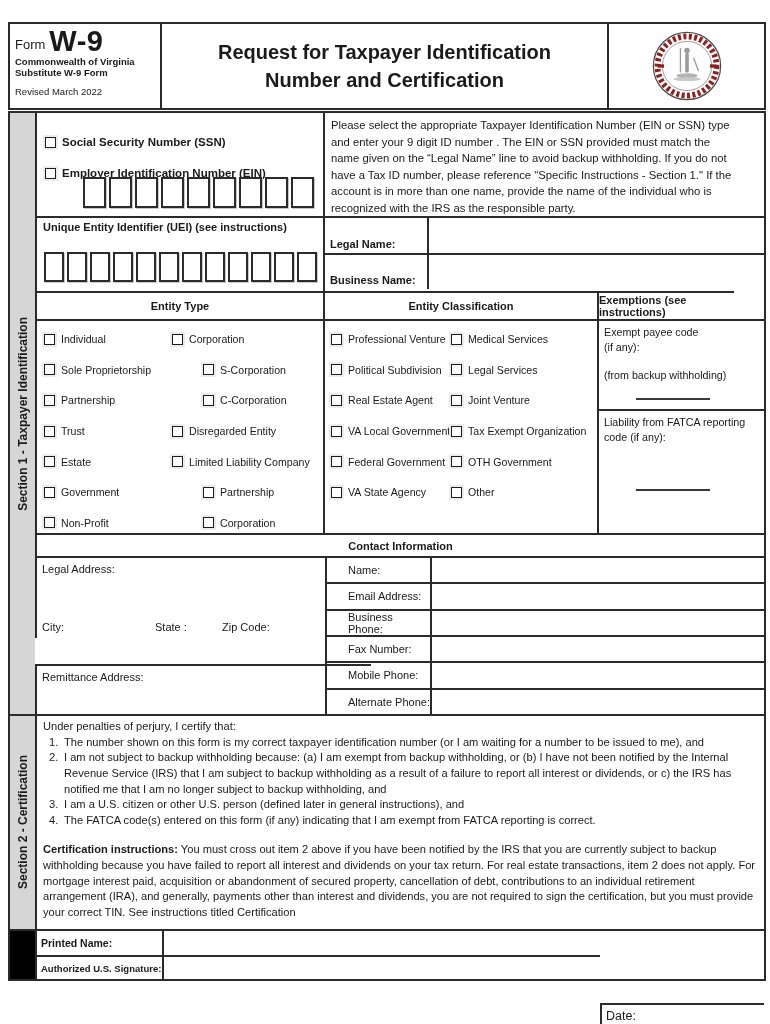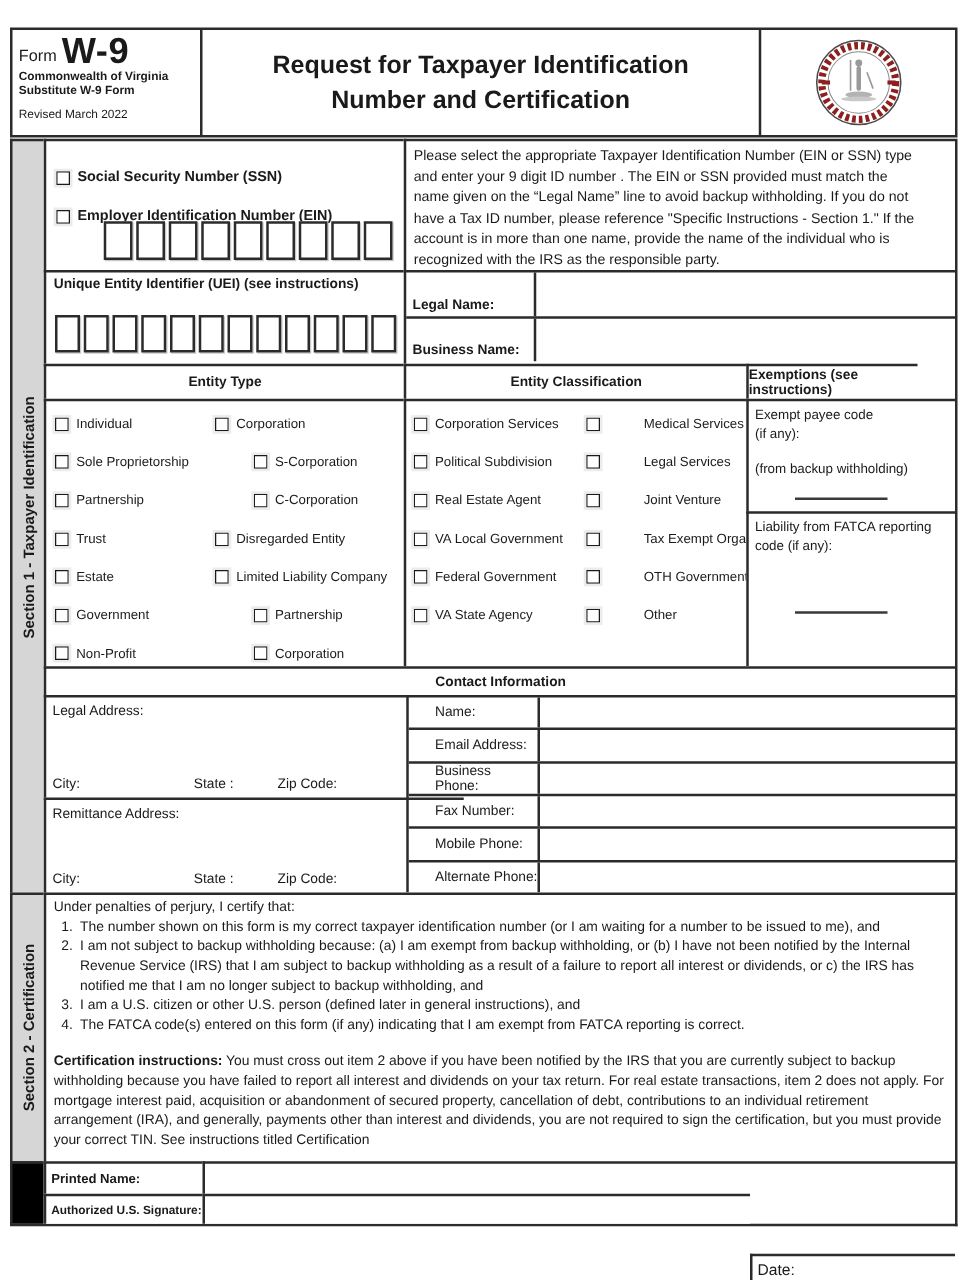--- a/index.html
+++ b/index.html
@@ -43,21 +43,21 @@
 
   
   .colhead { display:flex; align-items:center; justify-content:center; font-size:11px; font-weight:bold; }
   .cb-col { padding-top:3px; }
   .cb-row { position:relative; height:30.6px; }
   .cb-item { position:absolute; top:50%; transform:translateY(-50%); display:flex; align-items:center; font-size:10.6px; white-space:nowrap; }
   .et .cb-item.left { left:7px; }
   .et .cb-item.right { left:135px; }
   .et .cb-item.right.indent { left:166px; }
   .ec .cb-item.left { left:6px; }
-  .ec .cb-item.right { left:144px;gap:29px; }
+  .ec .cb-item.right { left:126px; }
   .exm { padding:4px 5px; font-size:10.7px; line-height:1.42; }
   .fill-line { border-bottom:2px solid #3a3a3a; width:74px; margin-left:32px; }
 
   
   .addr-lbl { position:absolute; left:5px; top:5px; font-size:11px; }
   .csz { position:absolute; left:5px; bottom:5px; font-size:11px; }
   .csz .st { position:absolute; left:113px; white-space:nowrap; }
   .csz .zp { position:absolute; left:180px; white-space:nowrap; }
   .contact-right { position:absolute; left:317px; top:445px; width:439px; height:158px; border-left:2px solid #2b2b2b; border-top:2px solid #2b2b2b; display:flex; flex-direction:column; }
   .contact-row { flex:1; display:flex; border-bottom:2px solid #2b2b2b; }
@@ -263,21 +263,21 @@
             <span class="cb"></span>
             <span>Corporation</span>
           </span>
         </div>
       </div>
     <div class="cell cb-col ec" style="left:315px;top:208px;width:274px;height:214px;">
 
         <div class="cb-row">
           <span class="cb-item left">
             <span class="cb"></span>
-            <span>Corporation Services</span>
+            <span>Professional Venture</span>
           </span>
           <span class="cb-item right">
             <span class="cb"></span>
             <span>Medical Services</span>
           </span>
         </div>
 
         <div class="cb-row">
           <span class="cb-item left">
             <span class="cb"></span>
@@ -351,21 +351,21 @@
     </div>
 
     <div class="cell" style="left:27px;top:445px;width:290px;height:82px;">
       <div class="addr-lbl">Legal Address:</div>
       <div class="csz" style="width:270px;">
         <span>City:</span>
         <span class="st">State :</span>
         <span class="zp">Zip Code:</span>
       </div>
     </div>
-    <div class="cell" style="left:27px;top:527px;width:336px;height:76px;">
+    <div class="cell" style="left:27px;top:553px;width:336px;height:76px;">
       <div class="addr-lbl">Remittance Address:</div>
       <div class="csz" style="width:270px;">
         <span>City:</span>
         <span class="st">State :</span>
         <span class="zp">Zip Code:</span>
       </div>
     </div>
     <div class="contact-right">
 
         <div class="contact-row">

